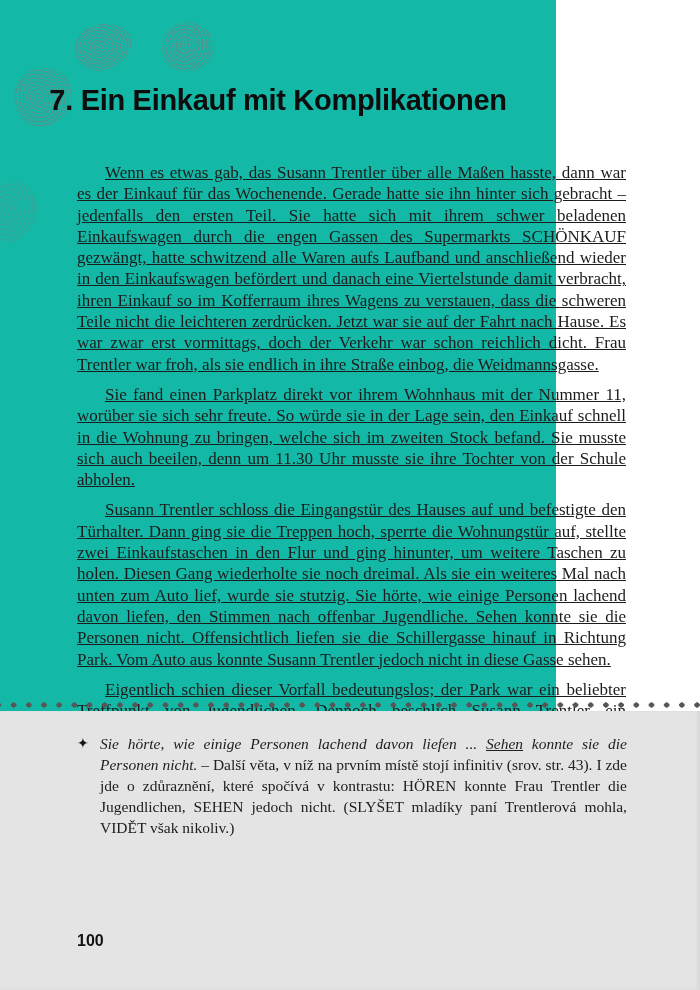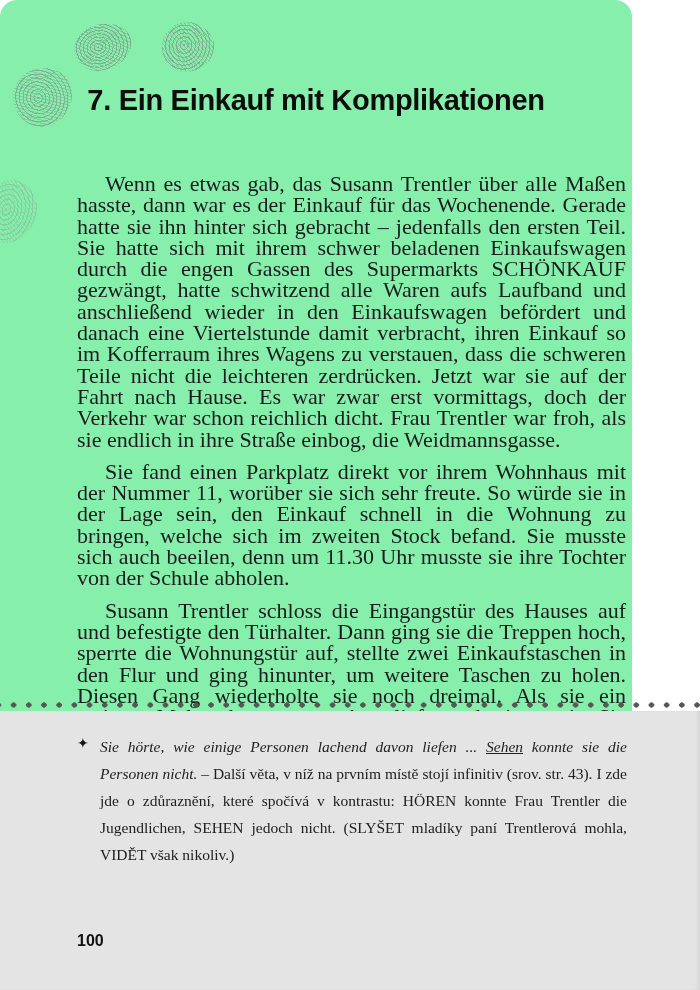--- a/index.html
+++ b/index.html
@@ -1,19 +1,19 @@
 <!DOCTYPE html>
 <html><head>
 <meta charset="utf-8">
 <style>
   html,body{margin:0;padding:0;}
   body{width:700px;height:990px;overflow:hidden;background:#fff;}
   .page{
-    position:relative;width:632px;height:990px;background:#86efac;
-    font-family:"Liberation Serif",serif;color:#1c1c1c;border-radius:17px;
+    position:relative;width:556px;height:990px;background:#14b8a6;
+    font-family:"Liberation Serif",serif;color:#1c1c1c;
   }
 
   
   .fp{
     position:absolute;
     border-radius:47% 53% 55% 45% / 50% 46% 54% 50%;
     background:
       repeating-linear-gradient(38deg, rgba(128,128,128,.40) 0 1px, transparent 1px 3px),
       repeating-radial-gradient(ellipse 62% 70% at 42% 48%, rgba(122,122,122,.60) 0 1px, transparent 1px 3.6px);
   }
@@ -28,24 +28,24 @@
     text-align:center;
     font-family:"Liberation Sans",sans-serif;
     font-weight:bold;font-size:29px;letter-spacing:-0.3px;color:#0d0d0d;
   }
 
   
   .story{
     position:absolute;top:162px;left:77px;width:549px;
   }
   .story p{
-    margin:11px 0 9px 0;
+    margin:0 0 9px 0;
     text-indent:28px;
     text-align:justify;
-    font-size:22px;line-height:21.3px;
+    font-size:17px;line-height:21.3px;text-decoration:underline;
   }
 
   
   .dotsep{
     position:absolute;top:699px;left:0;width:700px;height:12px;
     background-image:radial-gradient(circle, #565656 2.4px, transparent 2.9px);
     background-size:15.2px 12px;
     background-position:6px 50%;
     background-repeat:repeat-x;
   }
@@ -58,21 +58,21 @@
   }
   .note{
     display:grid;grid-template-columns:23px 1fr;
     padding:22px 73px 0 77px;
   }
   .note-marker{
     font-family:"DejaVu Sans",sans-serif;
     font-size:14px;line-height:21px;color:#161616;
   }
   .note-text{
-    margin:0;font-size:15.5px;line-height:27px;
+    margin:0;font-size:15.5px;line-height:21px;
     text-align:justify;color:#202020;
   }
   .seg-italic{font-style:italic;}
   .seg-italic-underline{font-style:italic;text-decoration:underline;}
   .seg-regular{font-style:normal;}
 
   
   .page-number{
     position:absolute;left:77px;top:221px;
     font-family:"Liberation Sans",sans-serif;

